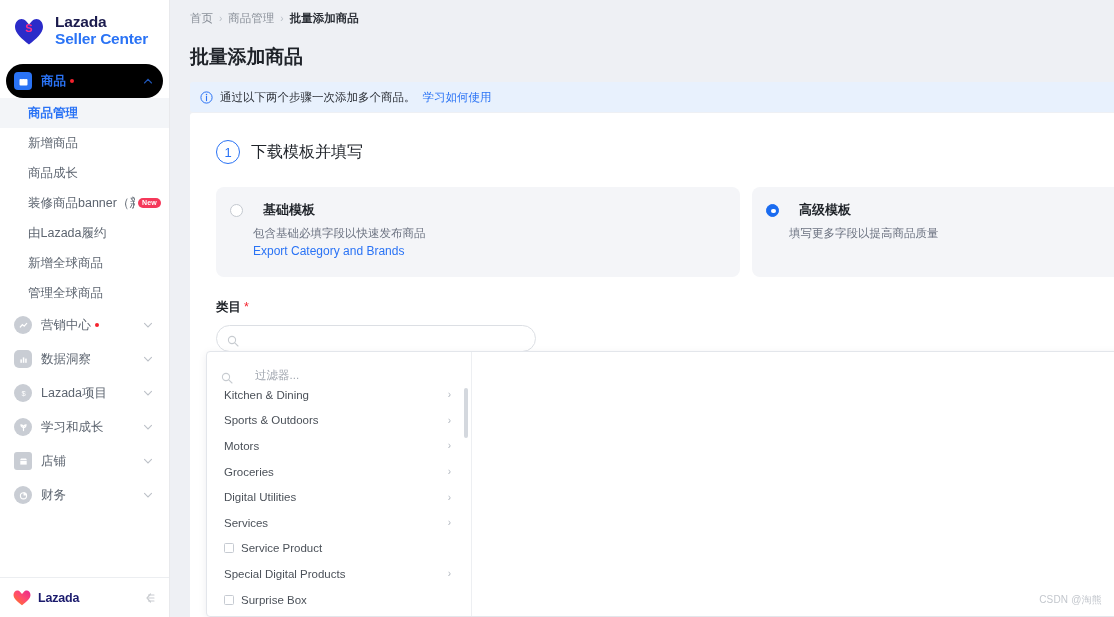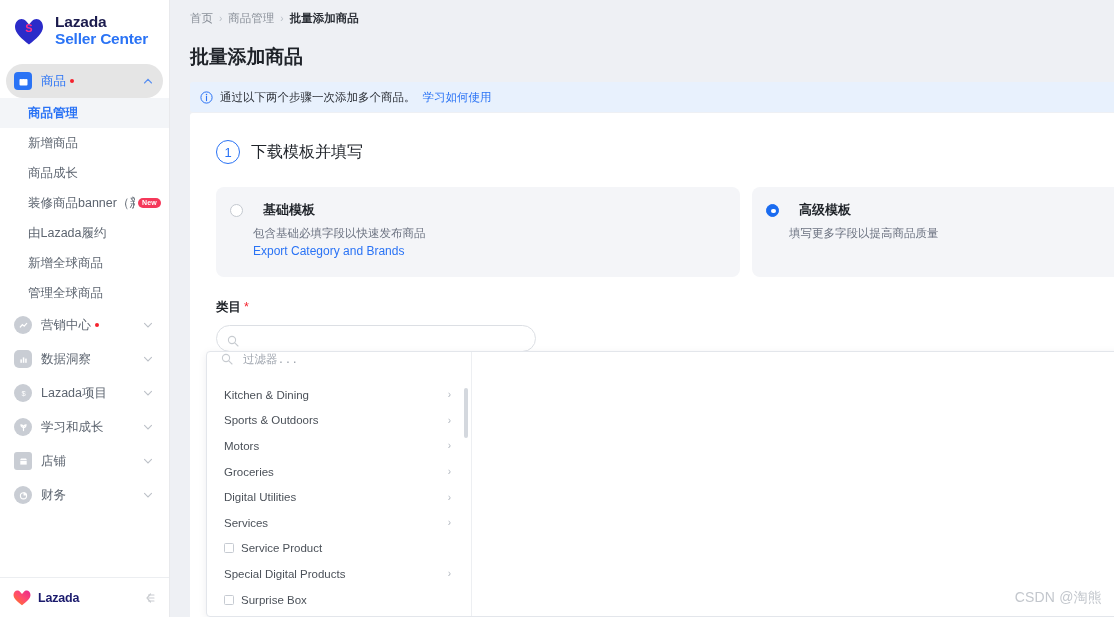--- a/index.html
+++ b/index.html
@@ -25,21 +25,21 @@
   .brand-l1 { font-size: 15.5px; font-weight: 700; color: #1b1b4d; letter-spacing: -0.2px; }
   .brand-l2 { font-size: 15.5px; font-weight: 700; color: #2a73f5; letter-spacing: -0.2px; }
 
   .nav { flex: 1 1 auto; overflow: hidden; padding-top: 2px; }
 
   .nav-group-head {
     height: 34px; margin: 0 6px; border-radius: 17px;
     display: flex; align-items: center; padding: 0 10px 0 8px;
     font-size: 12.5px; color: #5d6570; cursor: pointer; position: relative;
   }
-  .nav-group-head.active { background: #e5e5e5; color: #2a73f5; font-weight: 400; }
+  .nav-group-head.active { background: #000000; color: #2a73f5; font-weight: 700; }
   .ico {
     width: 18px; height: 18px; flex: 0 0 18px; margin-right: 9px;
     border-radius: 4px; background: #c9cdd4; position: relative;
     display: flex; align-items: center; justify-content: center;
   }
   .nav-group-head.active .ico { background: #2a73f5; }
   .ico svg { display: block; }
   .nav-label { flex: 1 1 auto; white-space: nowrap; overflow: hidden; }
   .dot { width: 4px; height: 4px; border-radius: 50%; background: #f5222d; margin-left: 4px; display:inline-block; vertical-align: middle; }
   .chev { width: 10px; height: 10px; flex: 0 0 10px; opacity: .75; }
@@ -121,21 +121,21 @@
   }
   .search-box input::placeholder { color: #a8aeb6; }
   .mag { width: 12px; height: 12px; flex: 0 0 12px; opacity: .55; }
 
   .dropdown {
     position: absolute; left: 16px; top: 238px; width: 1078px; height: 266px;
     background: #fff; border: 1px solid #e3e6eb; border-radius: 4px;
     box-shadow: 0 2px 8px rgba(20,30,60,.07); display: flex; overflow: hidden;
   }
   .dd-col { width: 265px; flex: 0 0 265px; border-right: 1px solid #edeff2; position: relative; }
-  .dd-filter { height: 30px; display: flex; align-items: flex-start; gap: 8px; padding: 0 14px; font-family: Liberation Mono, monospace; }
+  .dd-filter { height: 30px; display: flex; align-items: flex-end; gap: 20px; padding: 0 14px; }
   .dd-filter input {
     border: 0; outline: 0; font-size: 11.5px; color: #2b2f36; background: transparent;
     font-family: inherit; width: 100%;
   }
   .dd-filter input::placeholder { color: #a0a6af; }
   .dd-list { position: relative; }
   .dd-item {
     height: 25.6px; display: flex; align-items: center; padding: 0 20px 0 17px;
     font-size: 11.5px; color: #4b5159; cursor: pointer;
   }
@@ -145,21 +145,21 @@
     width: 10px; height: 10px; border: 1px solid #c6cbd2; border-radius: 1.5px;
     background: #fff; margin-right: 7px; flex: 0 0 10px;
   }
   .dd-scroll {
     position: absolute; right: 3px; top: 36px; width: 4px; height: 50px;
     background: #d4d8de; border-radius: 2px;
   }
   .dd-right { flex: 1 1 auto; }
 
   .watermark {
-    position: absolute; right: 12px; bottom: 10px; font-size: 14px; color: #c3c7cd;
+    position: absolute; right: 12px; bottom: 10px; font-size: 10px; color: #c3c7cd;
     letter-spacing: .2px;
     margin-left: 40px;
   }
 </style>
 </head>
 <body>
 
 <div class="app">
 
   <aside class="sidebar">

